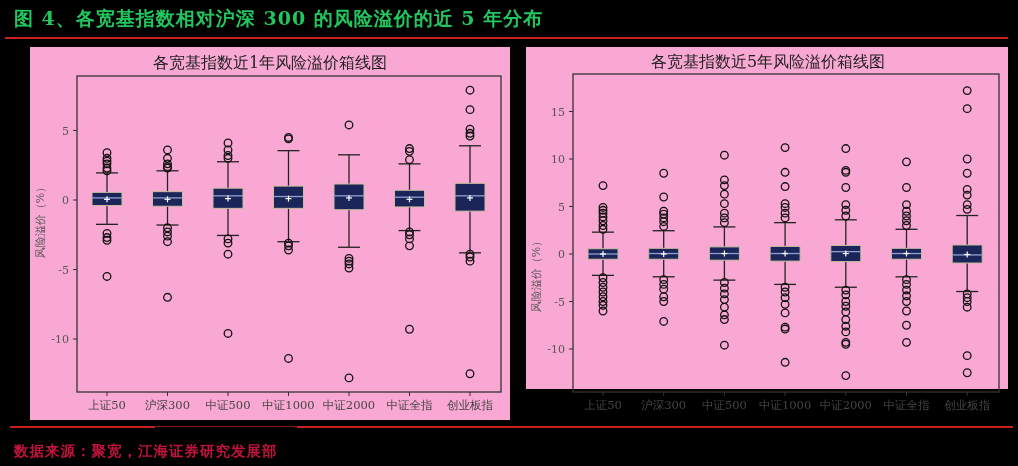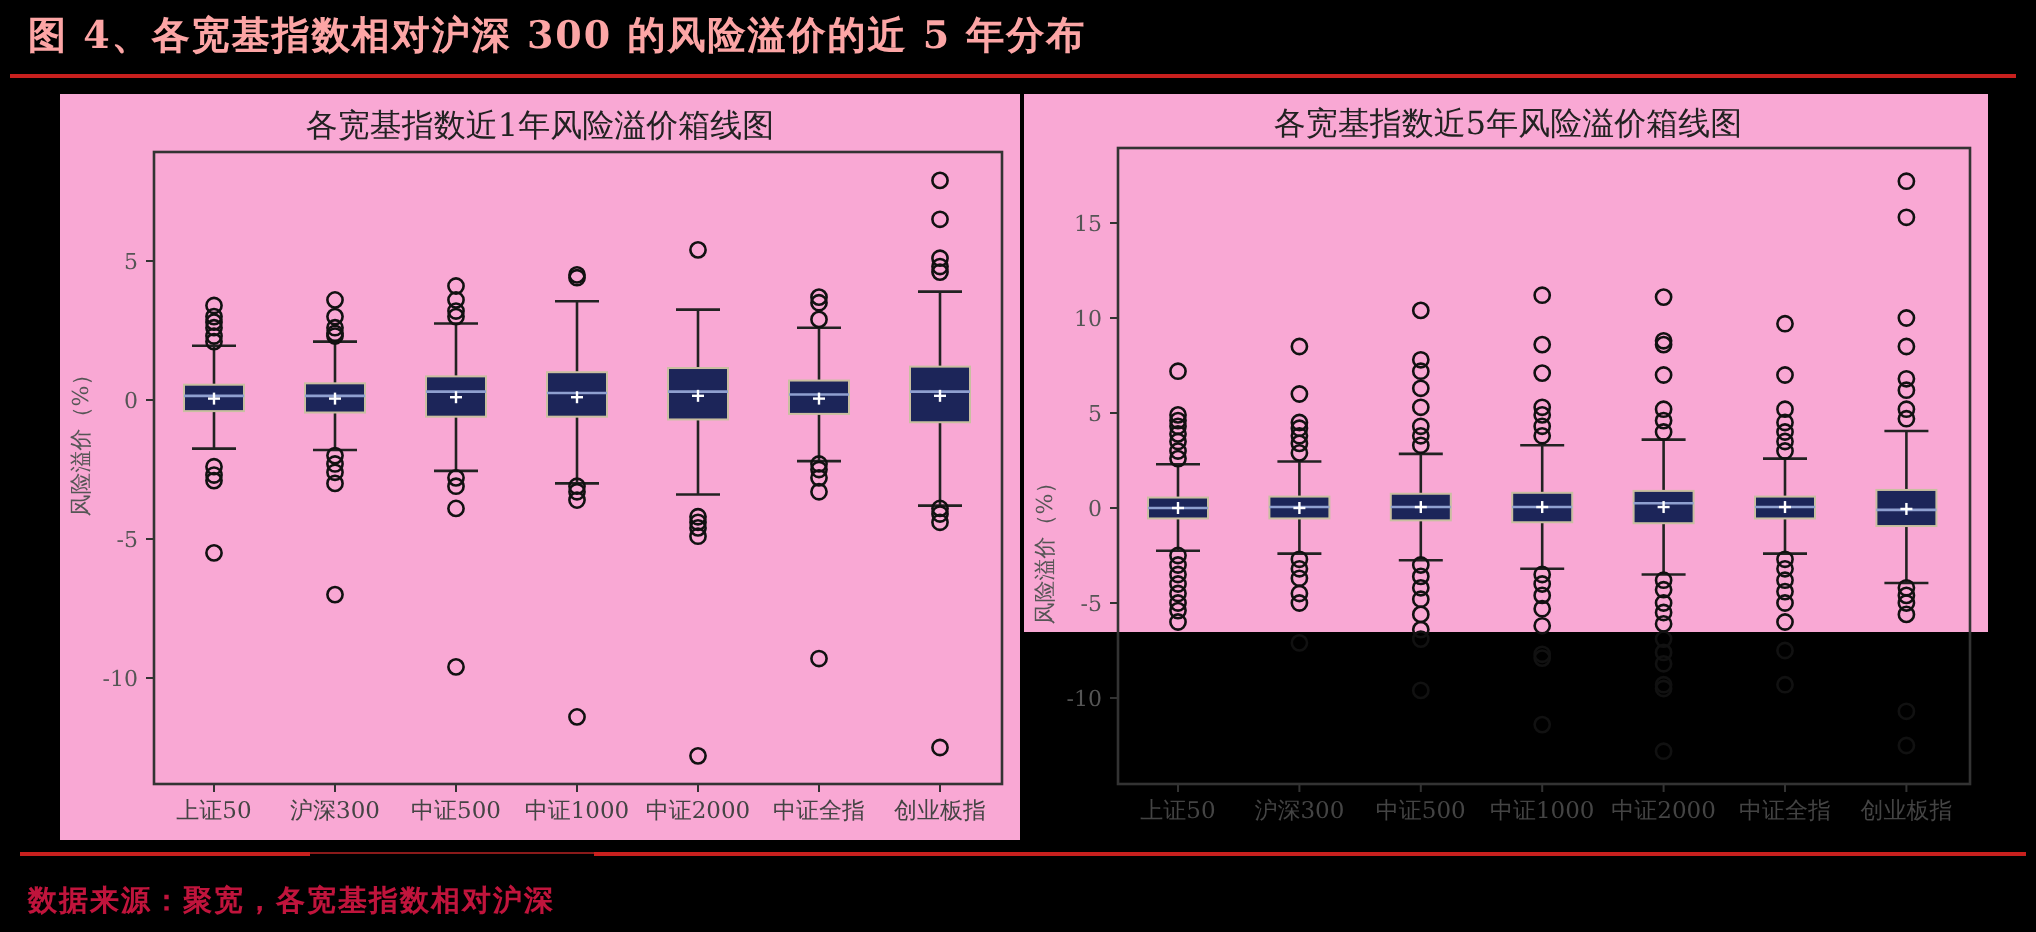--- a/index.html
+++ b/index.html
@@ -2,35 +2,35 @@
 <html><head>
 <meta charset="utf-8">
 <style>
   html, body { margin:0; padding:0; }
   body {
     width:1018px; height:466px; background:#000; position:relative; overflow:hidden;
     font-family:"DejaVu Serif", serif;
   }
   .fig-title {
     position:absolute; left:14px; top:4px; height:28px; line-height:28px;
-    color:#fca5a5; font-size:19px; font-weight:bold; letter-spacing:1px;
+    color:#22c55e; font-size:19px; font-weight:bold; letter-spacing:1px;
     font-family:"DejaVu Serif", serif; white-space:nowrap;
   }
   .rule { position:absolute; background:#c8201e; }
   .rule-top { left:5px; top:37px; width:1003px; height:2px; }
   .rule-bot-a { left:10px; top:426px; width:145px; height:2px; }
   .rule-bot-b { left:155px; top:426px; width:143px; height:1px; background:#8a1a1a;}
   .rule-bot-c { left:297px; top:426px; width:716px; height:2px; }
   .source {
     position:absolute; left:14px; top:440px; height:22px; line-height:22px;
     color:#c0143c; font-size:14.5px; font-weight:bold; letter-spacing:1px; white-space:nowrap;
   }
   .panel { position:absolute; background:#f9a8d4; }
   .panel-left { left:30px; top:47px; width:480px; height:373px; }
-  .panel-right { left:512px; top:47px; width:482px; height:269px; }
+  .panel-right { left:526px; top:47px; width:482px; height:342px; }
   svg { position:absolute; left:0; top:0; }
   .chart-title { font-family:"DejaVu Serif", serif; font-size:16px; fill:#222; }
   .tick-label { font-family:"DejaVu Serif", serif; font-size:11px; fill:#555; }
   .cat-label { font-family:"DejaVu Serif", serif; font-size:11.5px; fill:#444; }
   .ylab { font-family:"DejaVu Serif", serif; font-size:11px; fill:#555; }
 </style>
 </head>
 <body>
 
 <div class="fig-title">图 4、各宽基指数相对沪深 300 的风险溢价的近 5 年分布</div>
@@ -403,13 +403,13 @@
         <circle cx="441.20000000000005" cy="260.2" r="3.8" fill="none" stroke="#111" stroke-width="1.3"></circle>
         <circle cx="441.20000000000005" cy="308.65" r="3.8" fill="none" stroke="#111" stroke-width="1.3"></circle>
         <circle cx="441.20000000000005" cy="325.75" r="3.8" fill="none" stroke="#111" stroke-width="1.3"></circle>
       </g>
     </svg>
 </div>
 
 <div class="rule rule-bot-a"></div>
 <div class="rule rule-bot-b"></div>
 <div class="rule rule-bot-c"></div>
-<div class="source">数据来源：聚宽，各宽基指数相对沪深</div>
+<div class="source">数据来源：聚宽，江海证券研究发展部</div>
 
 </body></html>

